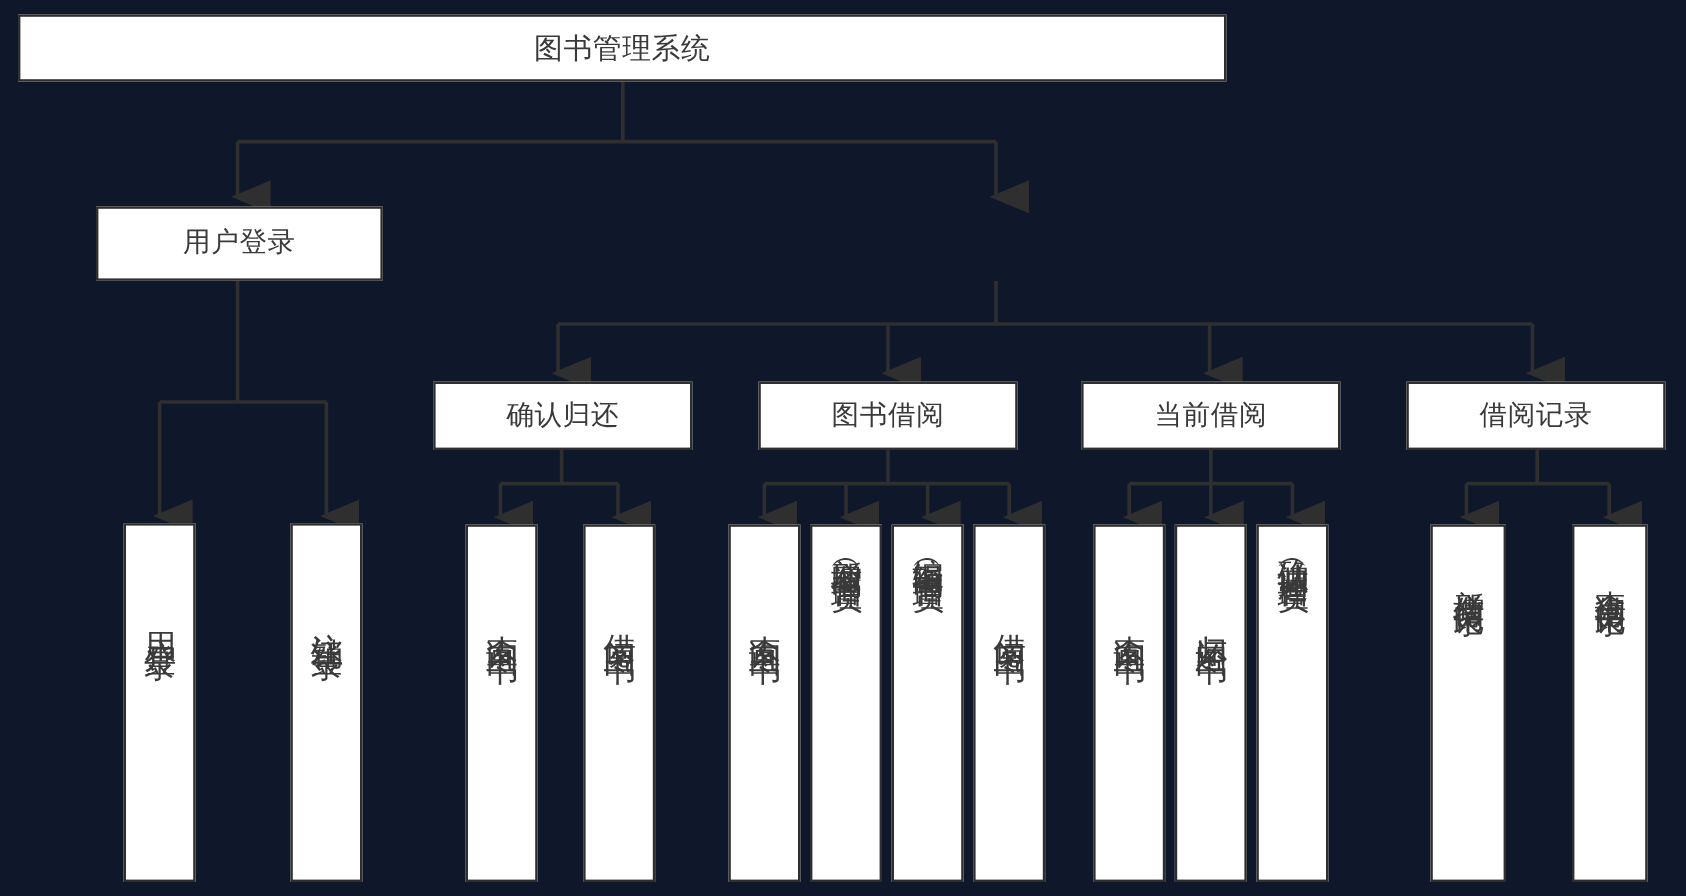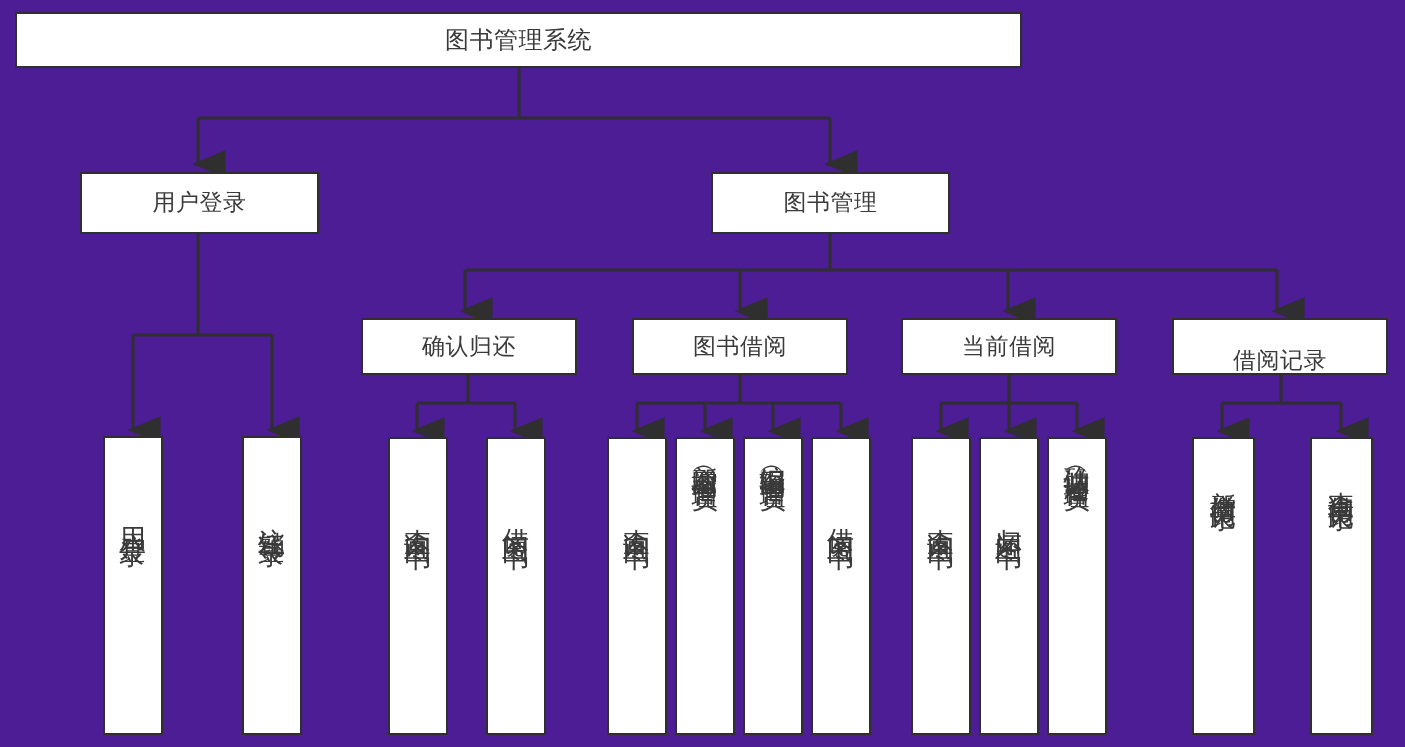--- a/index.html
+++ b/index.html
@@ -5,21 +5,21 @@
 <style>
   html,body{margin:0;padding:0;background:#ffffff;}
   body{
     font-family:"DejaVu Sans","Liberation Sans",sans-serif;
     color:#2b2b2b;
   }
   #canvas{
     position:relative;
     width:1405px;
     height:747px;
-    background:#4c1d95;
+    background:#0f172a;
     overflow:hidden;
   }
   #wires{
     position:absolute;
     left:0;top:0;
     width:1405px;height:747px;
     pointer-events:none;
   }
   .node{
     position:absolute;
@@ -130,37 +130,34 @@
   </svg>
 
   <div class="node h root" style="left:15px;top:12px;width:1007px;height:56px;">
     <span class="label">图书管理系统</span>
   </div>
 
   <div class="node h" style="left:80px;top:172px;width:239px;height:62px;">
     <span class="label">用户登录</span>
   </div>
 
-  <div class="node h" style="left:711px;top:172px;width:239px;height:62px;">
-    <span class="label">图书管理</span>
-  </div>
 
   <div class="node h" style="left:361px;top:318px;width:216px;height:57px;">
     <span class="label">确认归还</span>
   </div>
 
   <div class="node h" style="left:901px;top:318px;width:216px;height:57px;">
     <span class="label">当前借阅</span>
   </div>
 
   <div class="node h" style="left:632px;top:318px;width:216px;height:57px;">
     <span class="label">图书借阅</span>
   </div>
 
-  <div class="node h" style="left:1172px;top:318px;width:216px;height:57px;align-items:flex-end;">
+  <div class="node h" style="left:1172px;top:318px;width:216px;height:57px;">
     <span class="label">借阅记录</span>
   </div>
 
   <div class="node v" style="left:103px;top:436px;width:60px;height:299px;padding-top:68px;">
     <span class="label">用户登录</span>
   </div>
 
   <div class="node v" style="left:242px;top:436px;width:60px;height:299px;padding-top:68px;">
     <span class="label">注销登录</span>
   </div>

